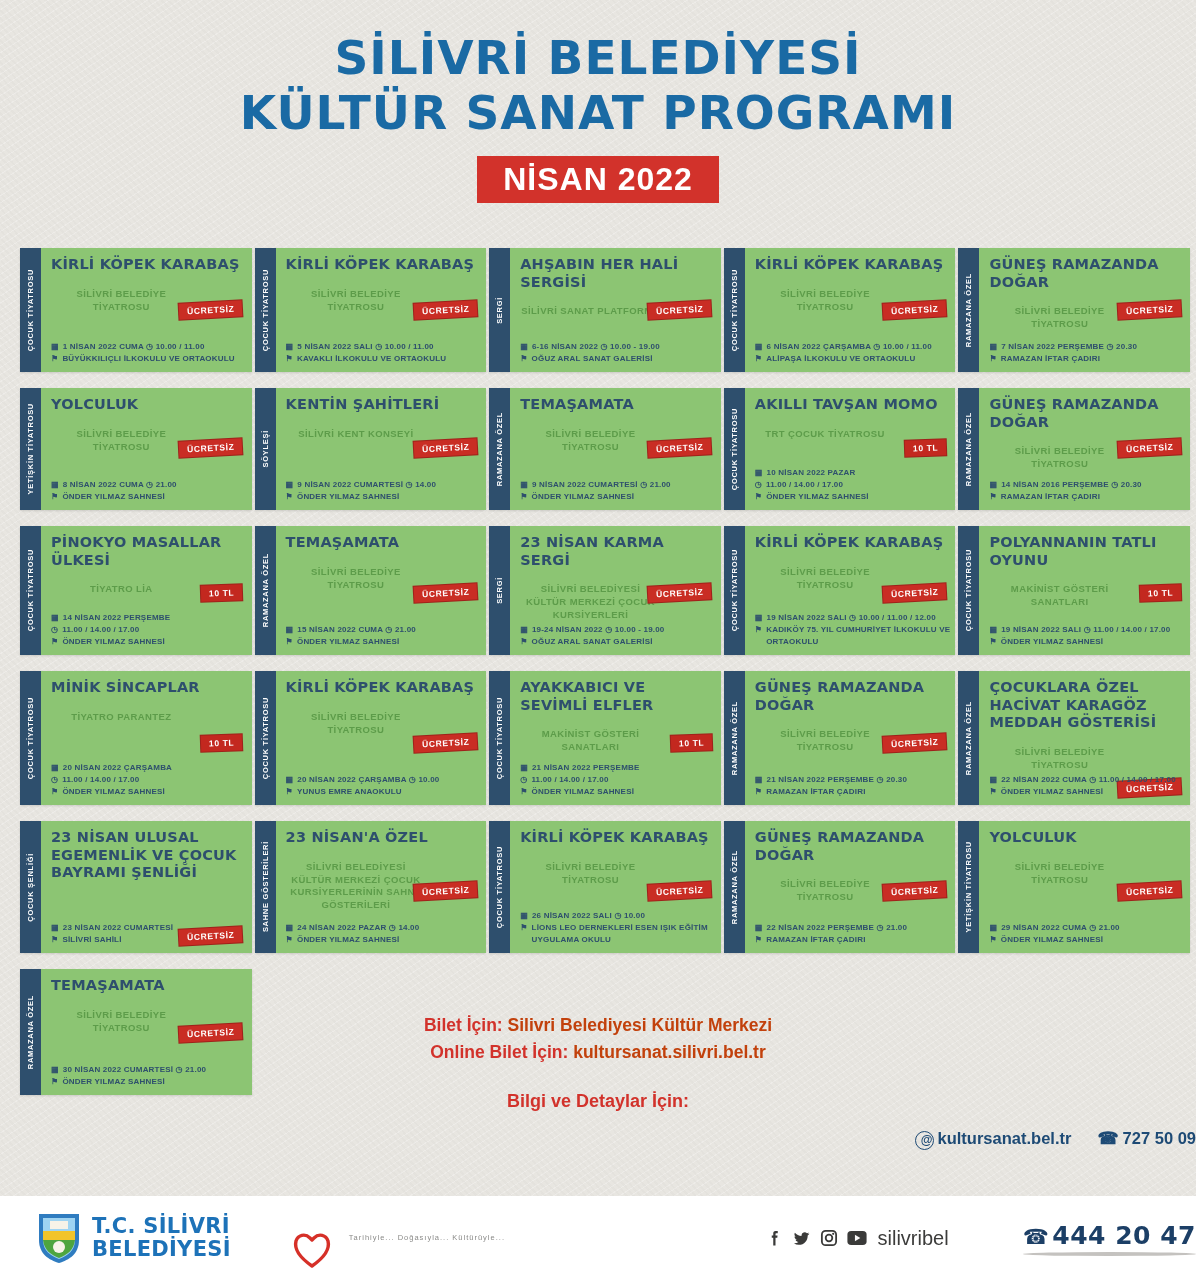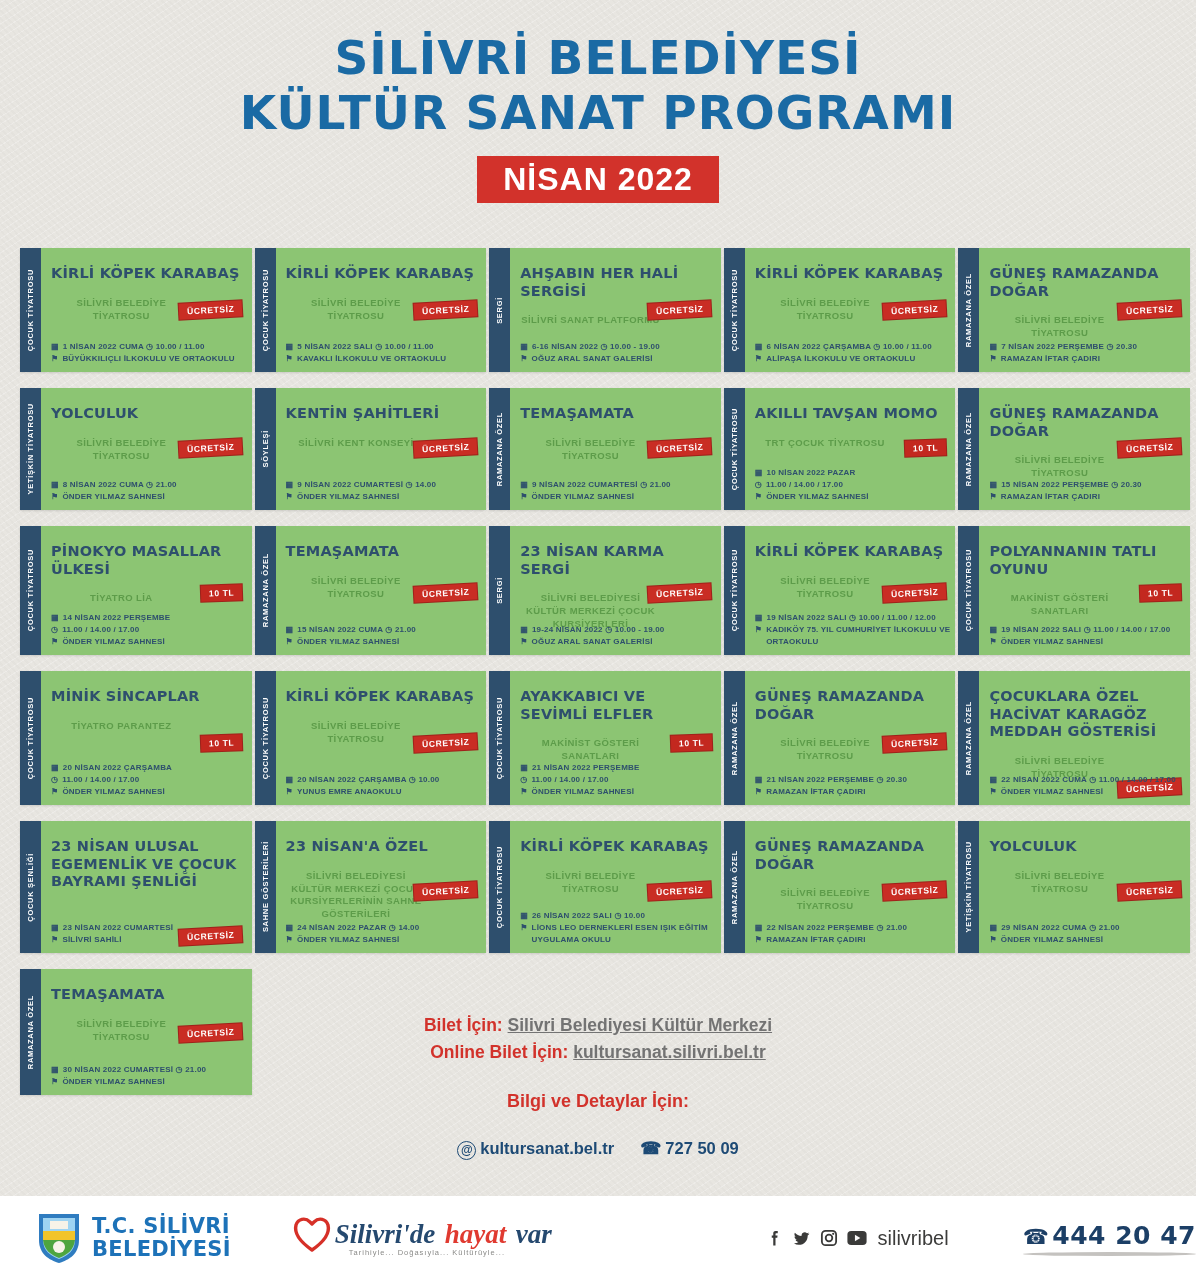--- a/index.html
+++ b/index.html
@@ -23,42 +23,42 @@
 
   
   .grid{ position:absolute; left:20px; top:248px; width:1170px;
          display:grid; grid-template-columns:repeat(5,1fr);
          grid-template-rows:124px 122px 129px 134px 132px 126px;
          column-gap:3px; row-gap:16px; }
   .card{ display:flex; background:#8cc573; position:relative; box-shadow:0 1px 2px rgba(0,0,0,0.12); }
   .card-strip{ width:21px; background:#2e4f6d; display:flex; align-items:center; justify-content:center; flex:none; }
   .strip-text{ writing-mode:vertical-rl; transform:rotate(180deg); white-space:nowrap;
                color:#fff; font-size:7.5px; font-weight:bold; letter-spacing:0.7px; }
-  .card-body{ flex:1; position:relative; padding:17px 6px 6px 10px; overflow:hidden; }
+  .card-body{ flex:1; position:relative; padding:8px 6px 6px 10px; overflow:hidden; }
   .card-title{ color:#2e4f6d; font-family:"DejaVu Sans", sans-serif; font-weight:bold;
                font-size:14.5px; line-height:1.22; letter-spacing:0.2px; padding-right:4px; }
   .card-org{ color:#5d9c4a; font-weight:bold; font-size:9.5px; letter-spacing:0.4px;
              line-height:1.35; margin-top:14px; padding-right:54px;text-align:center; }
   .badge{ position:absolute; right:9px; bottom:54px; background:#c92d24; color:#fff;
           font-size:8.5px; font-weight:bold; letter-spacing:0.6px; padding:3px 8px;
           transform:rotate(-3deg); box-shadow:0 0 0 1px #9e221b; white-space:nowrap; }
   .badge.paid{ transform:rotate(-2deg); background:#c3281f; }
   .card.badge-bottom .badge{ bottom:9px; }
   .details{ position:absolute; left:10px; right:4px; bottom:7px;
             color:#2e4f6d; font-size:8px; font-weight:bold; letter-spacing:0.2px; line-height:1.5; }
   .detail-line{ display:flex; gap:4px; align-items:flex-start; }
   .detail-line .ic{ flex:none; font-size:8px; line-height:1.5; }
 
   
   .tickets{ position:absolute; top:1012px; left:0; right:0; text-align:center; line-height:1.55; }
   .t-line{ font-size:17.5px; font-weight:bold; }
   .t-label{ color:#d2322b; }
-  .t-value{ color:#737373;text-decoration:underline; }
+  .t-value{ color:#c2410c; }
   .t-head{ margin-top:22px; color:#d2322b; font-size:18px; font-weight:bold; }
-  .t-contacts{ color:#1d4a75; font-size:16.5px; font-weight:bold; margin-top:20px; }
+  .t-contacts{ color:#1d4a75; font-size:16.5px; font-weight:bold; margin-top:10px;text-align:right; }
   .t-contacts .at-icon{ display:inline-block; border:1.5px solid #1d4a75; border-radius:50%;
                         width:19px; height:19px; line-height:17px; font-size:12px; margin-right:4px; }
   .t-contacts .ph-icon{ margin:0 4px 0 26px; font-size:17px; }
 
   
   .bottombar{ position:absolute; left:0; top:1196px; width:1196px; height:84px;
               background:#ffffff; display:flex; align-items:center; }
   .muni{ display:flex; align-items:center; gap:10px; margin-left:36px; }
   .muni-text{ color:#1d72b8; font-family:"DejaVu Sans", sans-serif; font-weight:bold;
               font-size:21px; line-height:1.08; letter-spacing:0.3px; }
@@ -285,21 +285,21 @@
       <div class="card-strip">
         <span class="strip-text">RAMAZANA ÖZEL</span>
       </div>
       <div class="card-body">
         <div class="card-title">GÜNEŞ RAMAZANDA DOĞAR</div>
         <div class="card-org">SİLİVRİ BELEDİYE TİYATROSU</div>
         <div class="badge">ÜCRETSİZ</div>
         <div class="details">
             <div class="detail-line">
               <span class="ic">▦</span>
-              <span>15 NİSAN 2022 PERŞEMBE  ◷ 20.30</span>
+              <span>14 NİSAN 2016 PERŞEMBE  ◷ 20.30</span>
             </div>
             <div class="detail-line">
               <span class="ic">⚑</span>
               <span>RAMAZAN İFTAR ÇADIRI</span>
             </div>
           </div>
       </div>
     </div>
 
     <div class="card">
@@ -679,25 +679,20 @@
       <div class="muni-text">
         <div>T.C. SİLİVRİ</div>
         <div>BELEDİYESİ</div>
       </div>
     </div>
 
     <div class="slogan">
       <svg class="heart" width="42" height="42" viewBox="0 0 42 42">
         <path d="M21 37 C8 28 3 20 5 12 C7 6 14 4 19 9 l2 2 2-2 c5-5 12-3 14 3 2 8-3 16-16 25 Z" fill="none" stroke="#d63028" stroke-width="3.4" stroke-linejoin="round"></path>
       </svg>
-      <div>
-        <span class="slogan-script sw1">Silivri'de</span>
-        <span class="slogan-script sw2">hayat</span>
-        <span class="slogan-script sw3">var</span>
-      </div>
       <div class="slogan-tagline">Tarihiyle... Doğasıyla... Kültürüyle...</div>
     </div>
 
     <div class="socials">
       <svg width="18" height="18" viewBox="0 0 24 24">
         <path fill="#3a3a39" d="M14 8.5V6.8c0-.8.5-1 .9-1H17V2.5h-2.9C11.6 2.5 11 4.4 11 5.6v2.9H9v3h2V22h3v-10.5h2.4l.3-3H14z"></path>
       </svg>
       <svg width="19" height="19" viewBox="0 0 24 24">
         <path fill="#3a3a39" d="M22 5.9c-.7.3-1.5.6-2.3.7.8-.5 1.5-1.3 1.8-2.2-.8.5-1.7.8-2.6 1A4 4 0 0 0 12 8c0 .3 0 .6.1.9C8.7 8.7 5.7 7.1 3.7 4.7c-.4.6-.6 1.3-.6 2 0 1.4.7 2.6 1.8 3.3-.6 0-1.2-.2-1.8-.5v.1c0 1.9 1.4 3.5 3.2 3.9-.3.1-.7.1-1 .1-.3 0-.5 0-.8-.1.5 1.6 2 2.8 3.7 2.8a8 8 0 0 1-5 1.7H2.4A11.3 11.3 0 0 0 8.5 20c7.3 0 11.3-6.1 11.3-11.3v-.5c.8-.6 1.5-1.3 2.2-2.3z"></path>
       </svg>

